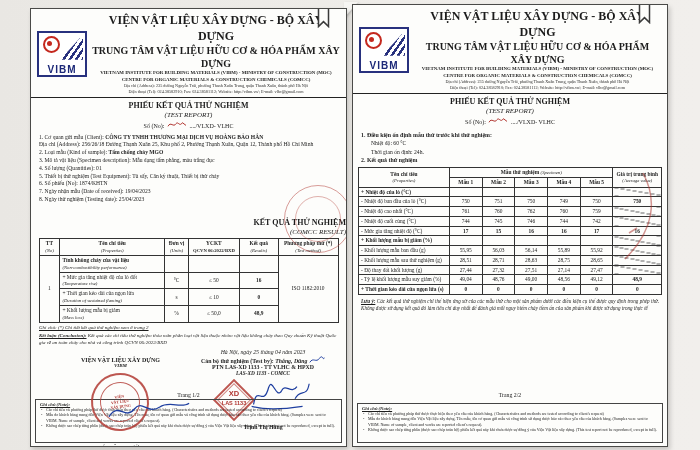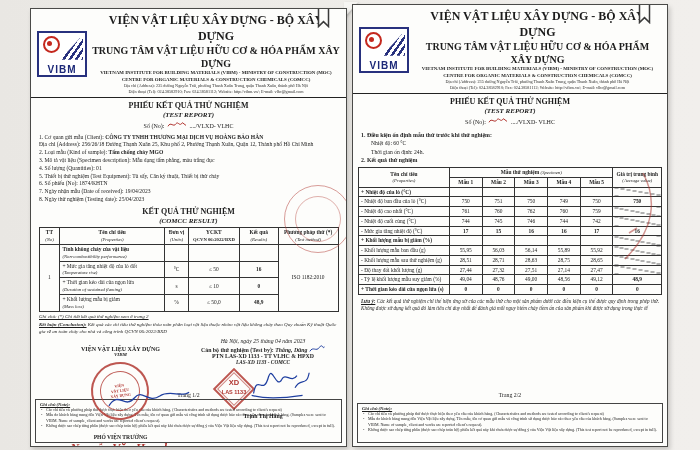--- a/index.html
+++ b/index.html
@@ -17,27 +17,27 @@
   .logo-stripes{position:absolute;top:2px;right:2px;width:23px;height:25px;background:repeating-linear-gradient(125deg,#28317e 0 2.4px,#fff 2.4px 5.2px);clip-path:polygon(100% 0,100% 100%,0 100%);}
   .logo-vibm{position:absolute;bottom:0;left:0;right:0;text-align:center;font-family:"Liberation Sans",sans-serif;font-weight:bold;font-size:10px;color:#1c2878;letter-spacing:1px;}
   .hdr-text{flex:1;text-align:center;line-height:1.3;}
   .h1{font-size:12px;font-weight:bold;}
   .h2{font-size:10px;font-weight:bold;}
   .h3{font-size:4.9px;font-weight:bold;}
   .h5{font-size:4.2px;color:#2a2a2a;line-height:1.35;}
   
   .title-block{text-align:center;padding:3px 0 2px 0;line-height:1.25;}
   .t1{font-size:8px;font-weight:bold;}
-  .t2{font-size:7px;font-weight:bold;font-style:italic;}
+  .t2{font-size:7px;font-weight:normal;font-style:italic;}
   .t3{font-size:6px;}
   .red-scrawl{vertical-align:-1px;margin:0 1px;}
   
   .info{padding:1px 8px 0 8px;}
   .info-line{font-size:5.6px;line-height:7.8px;}
-  .rtitle{text-align:center;line-height:1.25;margin-top:3px;}
+  .rtitle{text-align:right;line-height:1.25;margin-top:14px;}
   
   table{border-collapse:collapse;margin:2px auto 0 auto;}
   th,td{border:1px solid #333;padding:1px 2px;font-size:5.4px;line-height:1.25;vertical-align:middle;}
   th .b,td .b{font-weight:bold;}
   .i{font-style:italic;font-weight:normal;font-size:4.7px;}
   .ctr{text-align:center;}
   .lbl{text-align:left;}
   #t1{width:300px;}
   #t2{width:304px;}
   .diag{background-image:linear-gradient(to top right,transparent 48%,#666 48%,#666 52%,transparent 52%);}

